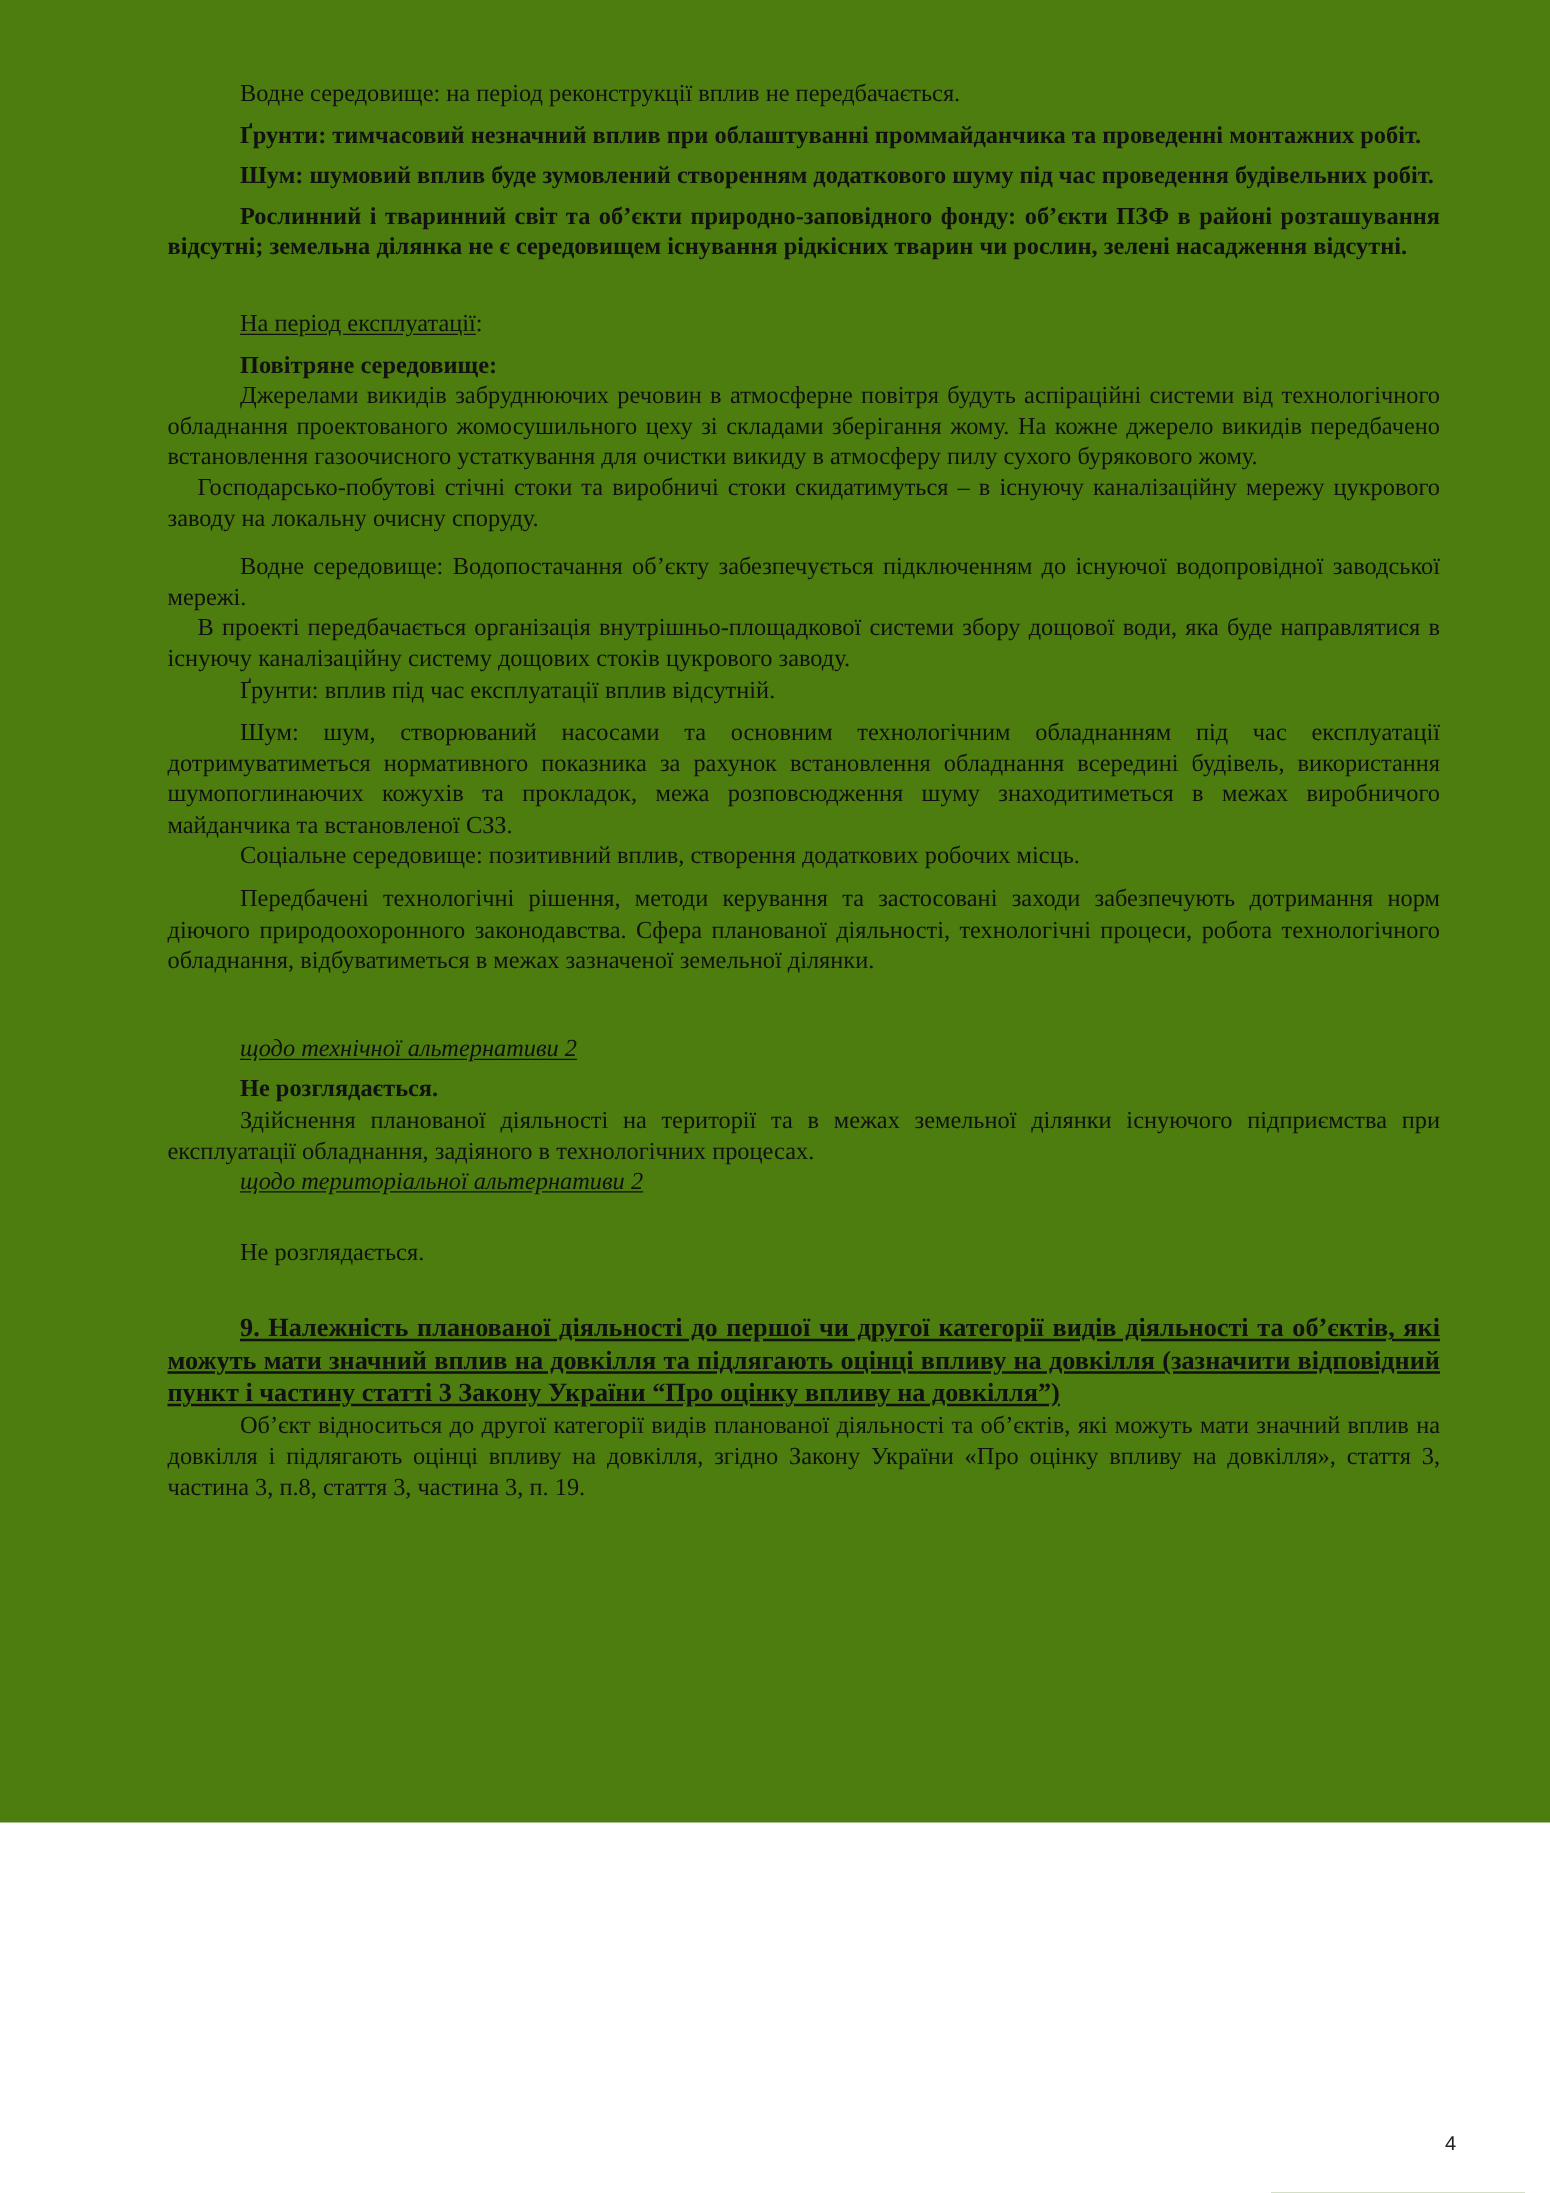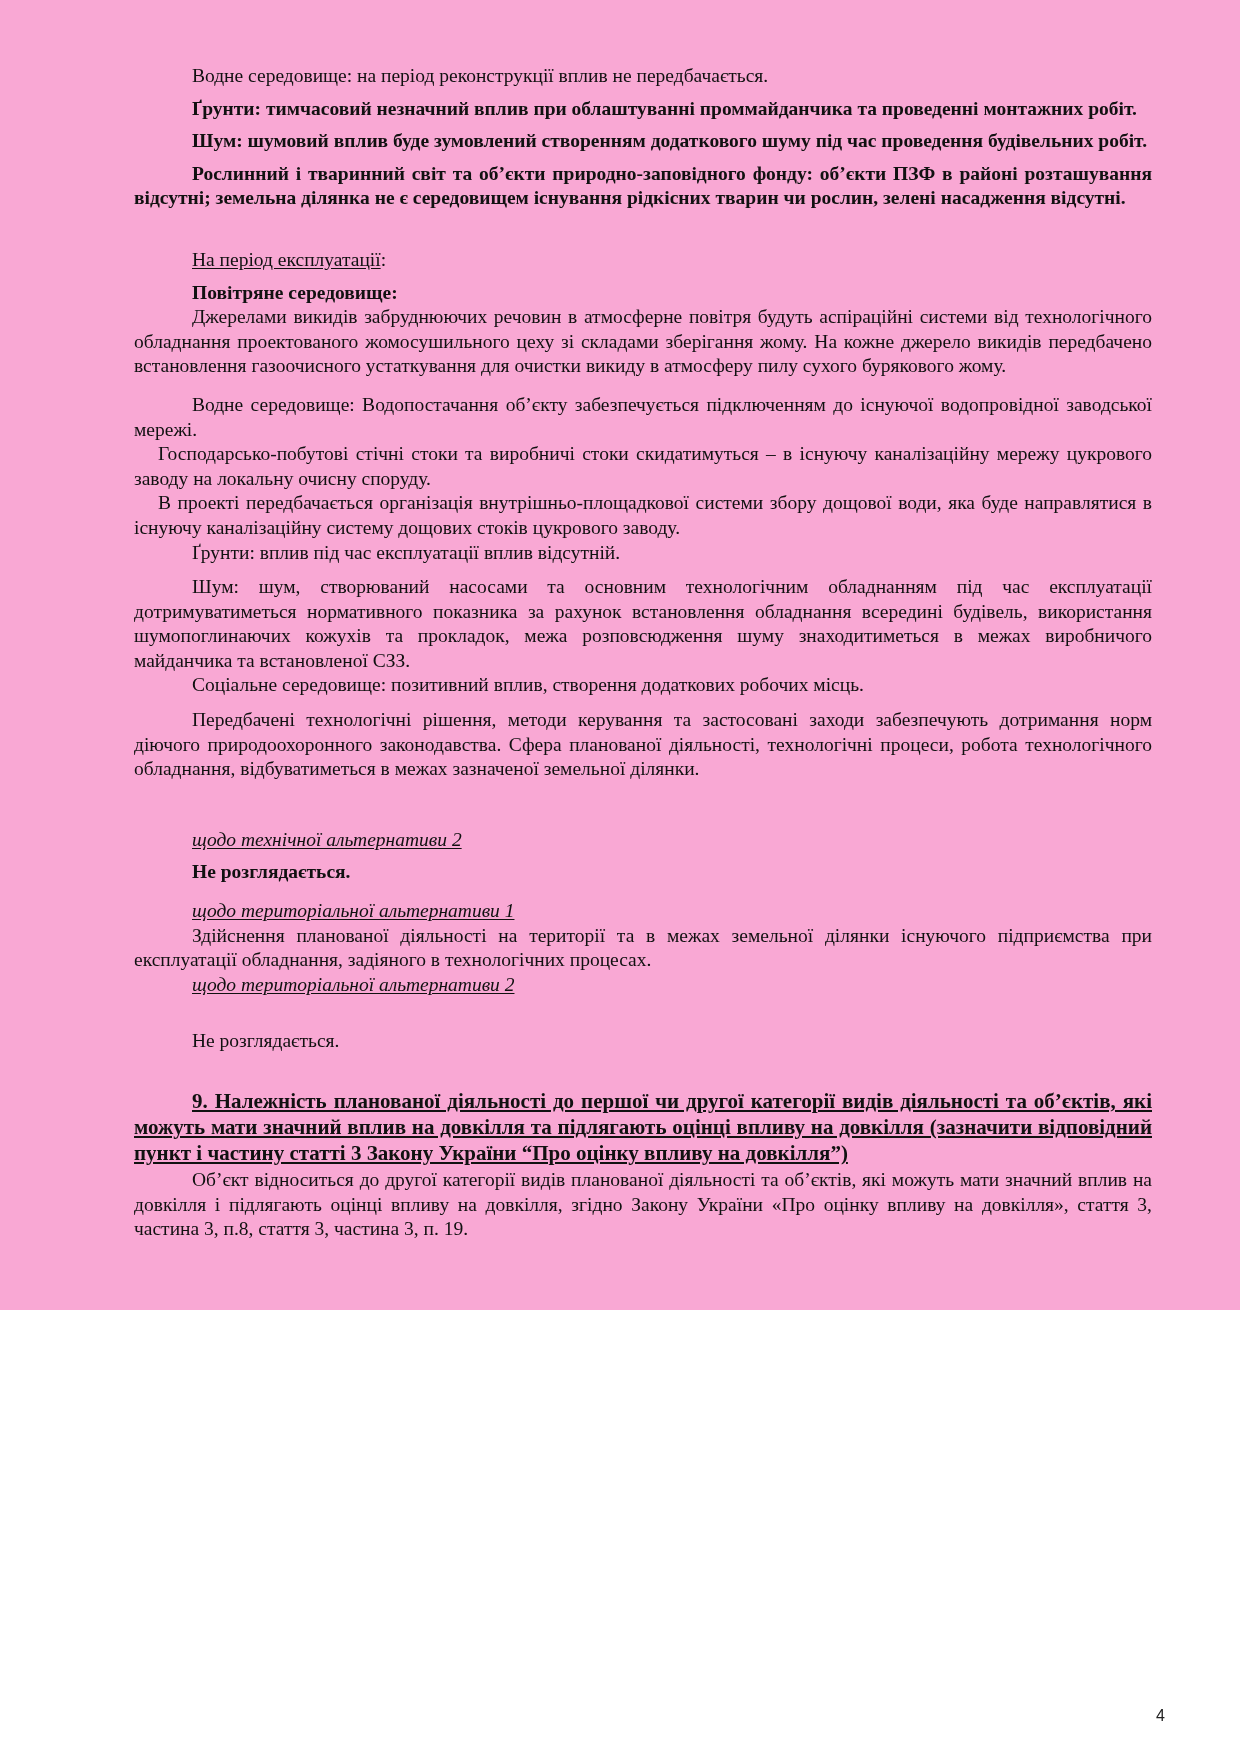--- a/index.html
+++ b/index.html
@@ -1,18 +1,18 @@
 <!DOCTYPE html>
 <html><head>
 <meta charset="utf-8">
 <style>
   html, body { margin: 0; padding: 0; background: #ffffff; }
   body { width: 1240px; height: 1754px; position: relative; overflow: hidden; }
   .page {
-    position: absolute; left: 0; top: 0; width: 1240px; height: 1310px; background: #f9a8d4;
+    position: absolute; left: 0; top: 0; width: 1240px; height: 1458px; background: #4d7c0f;
   }
   .body-text {
     position: absolute; left: 134px; width: 1018px; top: 64px;
     font-family: "Liberation Serif", "DejaVu Serif", serif;
     font-size: 19.5px; line-height: 24.6px; color: #111;
   }
   .p { margin: 0; text-align: justify; text-indent: 58px; }
   .p.ind-small { text-indent: 24px; }
   .gap-s { margin-top: 8px; font-weight: bold; }
   .gap-m { margin-top: 10px; }
@@ -37,31 +37,30 @@
 
     <p class="p">Водне середовище: на період реконструкції вплив не передбачається.</p>
     <p class="p gap-s">Ґрунти: тимчасовий незначний вплив при облаштуванні проммайданчика та проведенні монтажних робіт.</p>
     <p class="p gap-s">Шум: шумовий вплив буде зумовлений створенням додаткового шуму під час проведення будівельних робіт.</p>
     <p class="p gap-s">Рослинний і тваринний світ та об’єкти природно-заповідного фонду: об’єкти ПЗФ в районі розташування відсутні; земельна ділянка не є середовищем існування рідкісних тварин чи рослин, зелені насадження відсутні.</p>
 
     <p class="p gap-l"><span class="u">На період експлуатації</span><span>:</span></p>
     <p class="p gap-s">Повітряне середовище:</p>
     <p class="p">Джерелами викидів забруднюючих речовин в атмосферне повітря будуть аспіраційні системи від технологічного обладнання проектованого жомосушильного цеху зі складами зберігання жому. На кожне джерело викидів передбачено встановлення газоочисного устаткування для очистки викиду в атмосферу пилу сухого бурякового жому.</p>
 
+    <p class="p ind-small">Господарсько-побутові стічні стоки та виробничі стоки скидатимуться  – в існуючу каналізаційну мережу цукрового заводу на локальну очисну споруду.</p>
     <p class="p gap-m" style="margin-top:14px">Водне середовище: Водопостачання об’єкту забезпечується підключенням до існуючої водопровідної заводської мережі.</p>
-    <p class="p ind-small">Господарсько-побутові стічні стоки та виробничі стоки скидатимуться  – в існуючу каналізаційну мережу цукрового заводу на локальну очисну споруду.</p>
     <p class="p ind-small">В проекті передбачається організація внутрішньо-площадкової системи збору дощової води, яка буде направлятися в існуючу каналізаційну систему дощових стоків цукрового заводу.</p>
     <p class="p">Ґрунти: вплив під час експлуатації вплив відсутній.</p>
     <p class="p gap-m">Шум: шум, створюваний насосами та основним технологічним обладнанням під час експлуатації дотримуватиметься нормативного показника за рахунок встановлення обладнання всередині будівель, використання шумопоглинаючих кожухів та прокладок, межа розповсюдження шуму знаходитиметься в межах виробничого майданчика та встановленої СЗЗ.</p>
     <p class="p">Соціальне середовище: позитивний вплив, створення додаткових робочих місць.</p>
     <p class="p gap-m">Передбачені технологічні рішення, методи керування та застосовані заходи забезпечують дотримання норм діючого природоохоронного законодавства. Сфера планованої діяльності, технологічні процеси, робота технологічного обладнання, відбуватиметься в межах зазначеної земельної ділянки.</p>
 
     <p class="p gap-xl"><span class="u it">щодо технічної альтернативи 2</span></p>
     <p class="p gap-s">Не розглядається.</p>
-    <p class="p" style="margin-top:14px"><span class="u it">щодо територіальної альтернативи 1</span></p>
     <p class="p">Здійснення планованої діяльності на території та в межах земельної ділянки існуючого підприємства при експлуатації обладнання, задіяного в технологічних процесах.</p>
     <p class="p"><span class="u it">щодо територіальної альтернативи 2</span></p>
     <p class="p" style="margin-top:32px">Не розглядається.</p>
 
     <p class="heading">9. Належність планованої діяльності до першої чи другої категорії видів діяльності та об’єктів, які можуть мати значний вплив на довкілля та підлягають оцінці впливу на довкілля (зазначити відповідний пункт і частину статті 3 Закону України “Про оцінку впливу на довкілля”)</p>
     <p class="p" style="margin-top:2px">Об’єкт відноситься до другої категорії видів планованої діяльності та об’єктів, які можуть мати значний вплив на довкілля і підлягають оцінці впливу на довкілля, згідно Закону України «Про оцінку впливу на довкілля», стаття 3, частина 3, п.8,  стаття 3, частина 3,  п. 19.</p>
   </div>
 
   <div class="page-number">4</div>
 </div>

